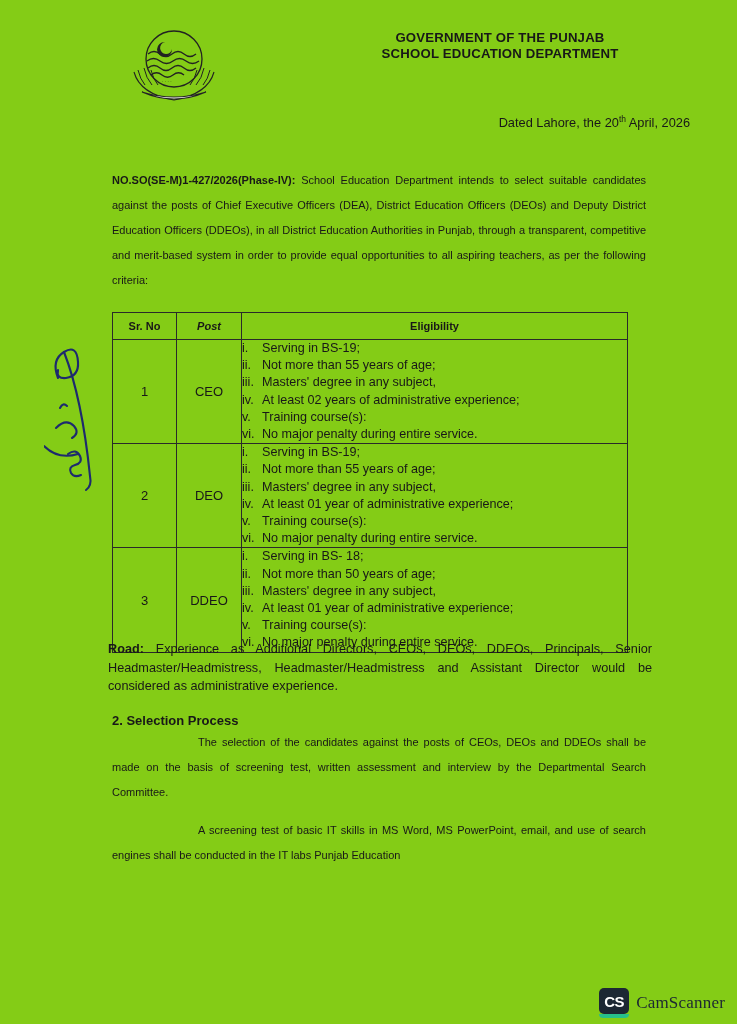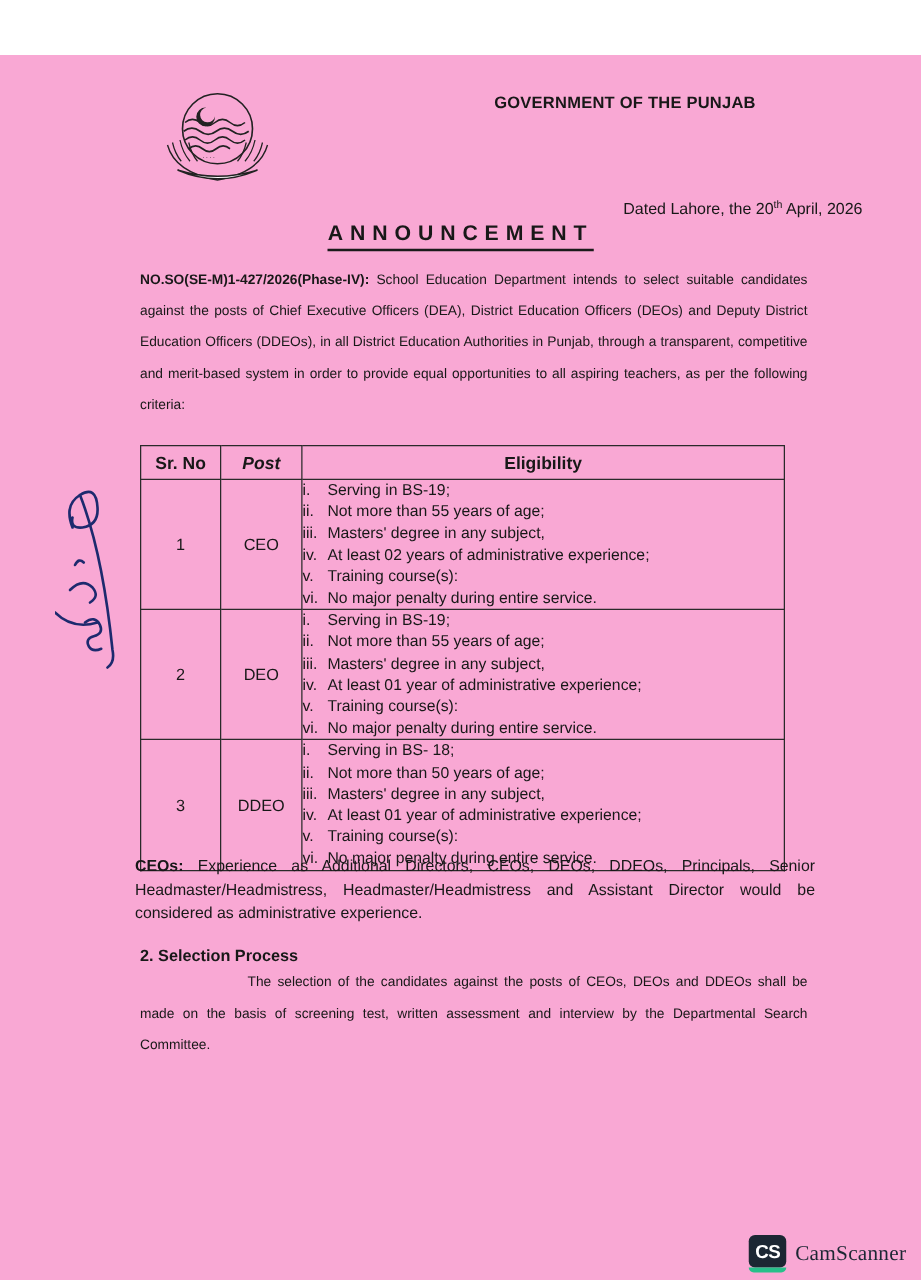--- a/index.html
+++ b/index.html
@@ -12,22 +12,21 @@
     height: 1024px;
     position: relative;
     font-family: "Liberation Sans", sans-serif;
     color: #181818;
     overflow: hidden;
   }
 
   .page {
     position: absolute;
     inset: 0;
-    background: #f9a8d4;
-    margin-top: 44px;
+    background: #84cc16;
   }
 
   
   .letterhead {
     position: absolute;
     top: 14px;
     left: 0;
     right: 0;
     height: 110px;
   }
@@ -112,21 +111,21 @@
     width: 516px;
     border-collapse: collapse;
     table-layout: fixed;
   }
   .elig-table td, .elig-table th {
     border: 1.3px solid #2a2a2a;
     padding: 0;
     vertical-align: middle;
   }
   .elig-table th {
-    font-size: 14px;
+    font-size: 11px;
     font-weight: bold;
     height: 26px;
     text-align: center;
   }
   .col-sr { width: 63px; }
   .col-post { width: 64px; font-style: italic; }
   .cell-center {
     text-align: center;
     font-size: 13px;
     vertical-align: middle;
@@ -259,30 +258,28 @@
           <path d="M24 66 q32 14 64 0 q-32 10 -64 0" fill="#fff" stroke-width="1.1"></path>
         </g>
         <g fill="#222" font-size="5" font-family="'Liberation Sans', sans-serif">
           <text x="44" y="56">. . . .</text>
         </g>
       </svg>
     </div>
 
     <div class="org-block">
       <div class="org-line1">GOVERNMENT OF THE PUNJAB</div>
+      <div class="org-line2">SCHOOL EDUCATION DEPARTMENT</div>
     </div>
 
     <div class="date-line">
       <span>Dated Lahore, the 20</span><sup>th</sup><span> April, 2026</span>
     </div>
   </div>
 
-  <div class="announce-wrap">
-    <span class="announce">ANNOUNCEMENT</span>
-  </div>
 
   <div class="body-col">
     <p class="para"><span class="ref-no">NO.SO(SE-M)1-427/2026(Phase-IV):</span><span> School Education Department intends to select suitable candidates against the posts of Chief Executive Officers (DEA), District Education Officers (DEOs) and Deputy District Education Officers (DDEOs), in all District Education Authorities in Punjab, through a transparent, competitive and merit-based system in order to provide equal opportunities to all aspiring teachers, as per the following criteria:</span></p>
   </div>
 
   <div class="signature">
     <svg viewBox="0 0 72 160" width="72" height="160">
       <g fill="none" stroke="#1d2a6e" stroke-width="2.1" stroke-linecap="round">
         <path d="M14 42 q-7 -18 6 -26 q13 -8 14 10 q1 14 -12 16 q-10 1 -8 -8"></path>
         <path d="M20 16 q18 46 26 124 q2 10 -4 14"></path>
@@ -396,29 +393,30 @@
                 <span class="rn">vi.</span>
                 <span>No major penalty during entire service.</span>
               </li>
           </ul>
         </td>
       </tr>
     </tbody>
   </table>
 
   <div class="note-block">
-    <span class="note-label">CEOs:</span><span> Experience as Additional Directors, CEOs, DEOs, DDEOs, Principals, Senior Headmaster/Headmistress, Headmaster/Headmistress and Assistant Director would be considered as administrative experience.</span>
+    <span class="note-label">Road:</span><span> Experience as Additional Directors, CEOs, DEOs, DDEOs, Principals, Senior Headmaster/Headmistress, Headmaster/Headmistress and Assistant Director would be considered as administrative experience.</span>
   </div>
 
   <div class="sec2">
     <p class="sec-heading">2. Selection Process</p>
     <p class="para"><span class="indent"></span><span>The selection of the candidates against the posts of CEOs, DEOs and DDEOs shall be made on the basis of screening test, written assessment and interview by the Departmental Search Committee.</span></p>
   </div>
 
   <div class="sec21">
+    <p class="para"><span class="indent"></span><span>A screening test of basic IT skills in MS Word, MS PowerPoint, email, and use of search engines shall be conducted in the IT labs Punjab Education</span></p>
   </div>
 
   <div class="camscanner">
     <div class="cs-badge">
       <div class="cs-sq">CS</div>
       <div class="cs-bar"></div>
     </div>
     <div class="cs-text">CamScanner</div>
   </div>
 

